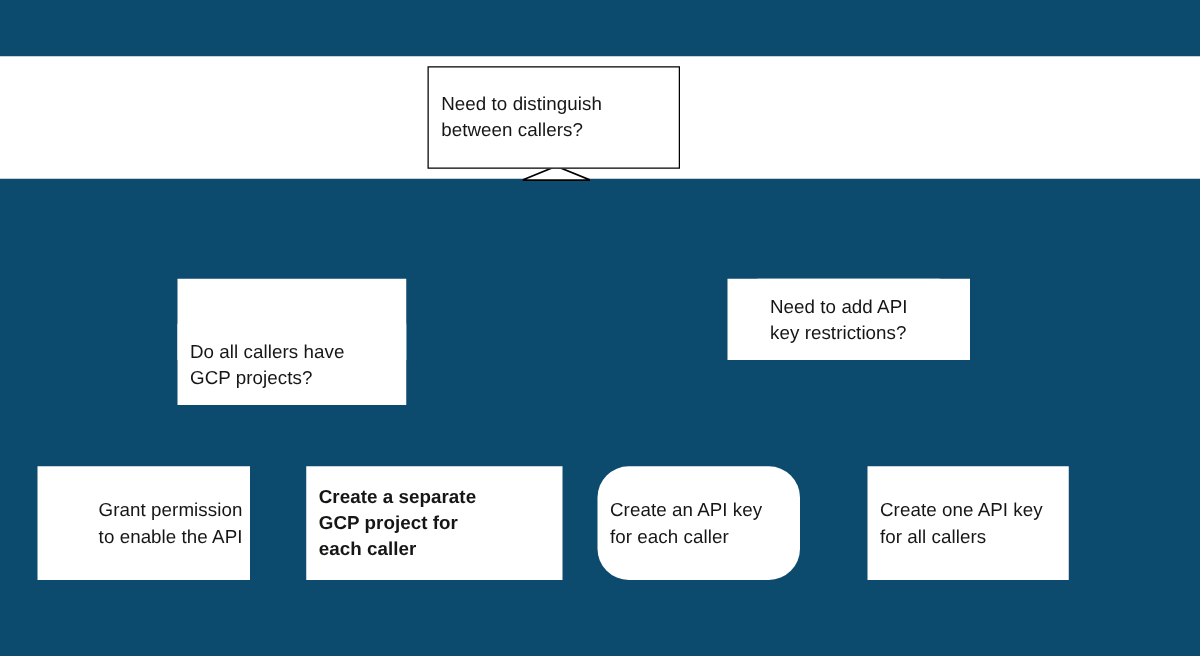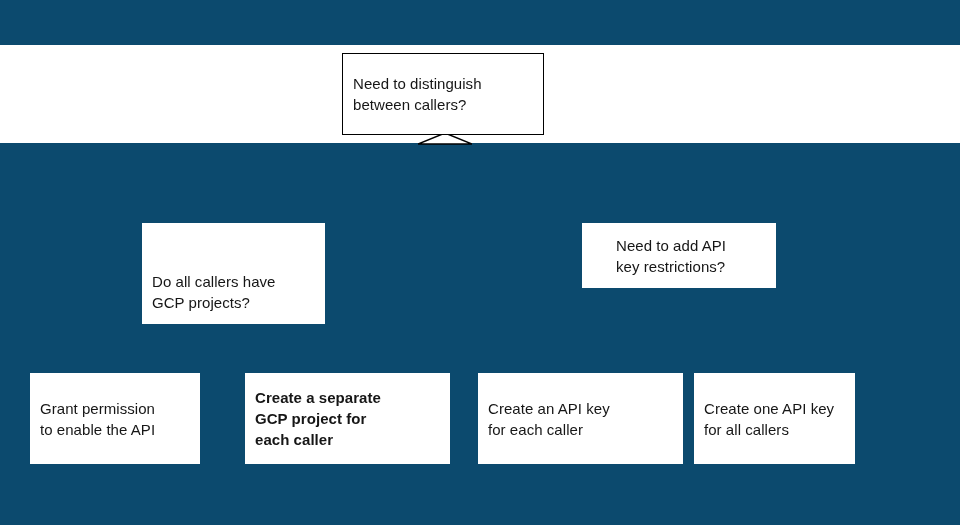--- a/index.html
+++ b/index.html
@@ -65,30 +65,30 @@
 
   <div class="node" id="node-r2-0" style="left: 142px; top: 223px; width: 183px; height: 65px; margin-top: 36px;">
     <span class="label">Do all callers have
 GCP projects?</span>
   </div>
   <div class="node" id="node-r2-1" style="left: 582px; top: 223px; width: 170px; height: 65px; margin-left: 24px;">
     <span class="label">Need to add API
 key restrictions?</span>
   </div>
 
-  <div class="node" id="node-r3-0" style="left: 30px; top: 373px; width: 170px; height: 91px;">
+  <div class="node" id="node-r3-0" style="left: 30px; top: 373px; width: 170px; height: 91px; justify-content: flex-end;">
     <span class="label">Grant permission
 to enable the API</span>
   </div>
   <div class="node" id="node-r3-1" style="left: 245px; top: 373px; width: 205px; height: 91px; font-weight: bold;">
     <span class="label">Create a separate
 GCP project for
 each caller</span>
   </div>
-  <div class="node" id="node-r3-2" style="left: 478px; top: 373px; width: 205px; height: 91px;">
+  <div class="node" id="node-r3-2" style="left: 478px; top: 373px; width: 162px; height: 91px; border-radius: 25px;">
     <span class="label">Create an API key
 for each caller</span>
   </div>
   <div class="node" id="node-r3-3" style="left: 694px; top: 373px; width: 161px; height: 91px;">
     <span class="label">Create one API key
 for all callers</span>
   </div>
 
 </div>
 

